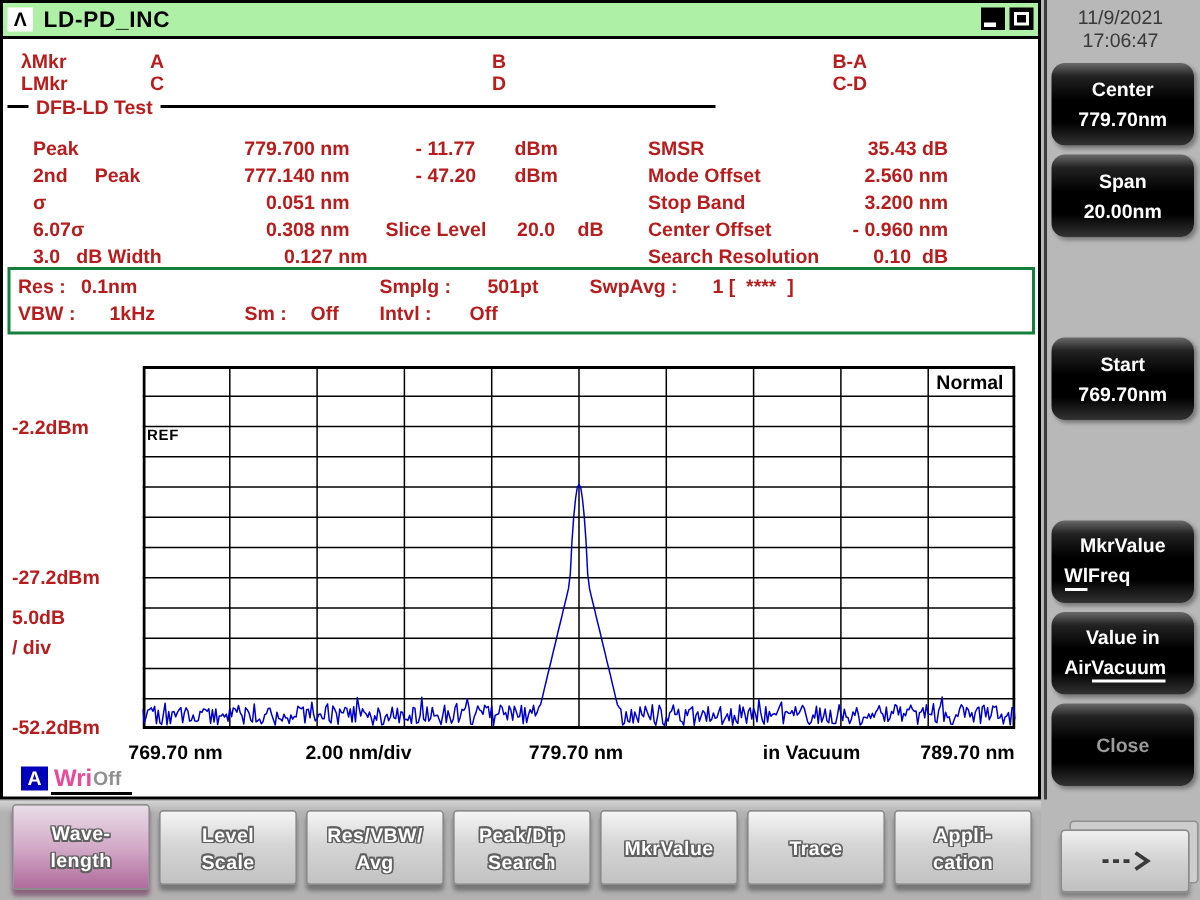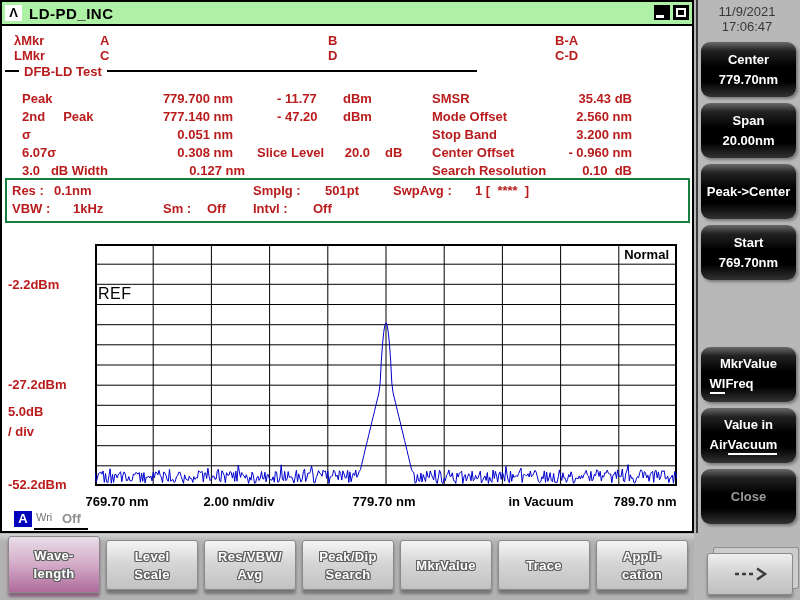--- a/index.html
+++ b/index.html
@@ -13,24 +13,24 @@
   .logo{position:absolute;left:3px;top:3px;width:17px;height:16px;background:#fff;color:#000;font-weight:bold;font-size:13px;line-height:16px;text-align:center}
   .wtitle{position:absolute;left:27px;top:3px;font-weight:bold;font-size:15px;letter-spacing:.5px;white-space:pre}
   .winbtn{position:absolute;top:3px;width:16px;height:15px;background:#000;cursor:pointer}
   .winbtn.min{left:652px}
   .winbtn.min::after{content:"";position:absolute;left:2px;bottom:2px;width:8px;height:3px;background:#fff}
   .winbtn.max{left:671px}
   .winbtn.max::after{content:"";position:absolute;left:3px;top:3px;right:3px;bottom:3px;border:2px solid #fff}
   .sep-line{height:2px;background:#000}
   
   .chartbox{position:absolute;left:93px;top:242px;width:582px;height:242px}
-  .ref-lbl{position:absolute;left:3px;top:41px;font-size:16px;font-weight:normal;letter-spacing:.5px}
+  .ref-lbl{position:absolute;left:3px;top:41px;font-size:10px;font-weight:bold;letter-spacing:.5px}
   .mode-lbl{position:absolute;right:8px;top:3px;font-weight:bold;font-size:13px}
   .badge-a{position:absolute;left:12px;top:509px;width:18px;height:16px;background:#0000bb;color:#fff;font-weight:bold;font-size:13px;text-align:center;line-height:16px}
-  .wri{position:absolute;left:34px;top:509px;font-weight:normal;font-size:11px;color:#737373}
+  .wri{position:absolute;left:34px;top:509px;font-weight:bold;font-size:16px;color:#ec4899}
   .off{position:absolute;left:60px;top:509px;font-weight:bold;font-size:13px;color:#8f8f8f}
   .status-underline{position:absolute;left:32px;top:526px;width:54px;height:2px;background:#000}
   .xlab{position:absolute;top:492px;transform:translateX(-50%);font-weight:bold;font-size:13px;white-space:pre}
   
   .sidebar{position:absolute;left:694px;top:0;width:106px;height:600px;background:#b8b8b8}
   .edge{position:absolute;left:2px;top:0;width:2px;height:533px;background:#3c3c3c}
   .clock{position:absolute;top:4px;left:0;width:106px;text-align:center;font-size:13px;color:#383838;line-height:15px}
   .skey{position:absolute;left:7px;width:95px;height:55px;border:none;border-radius:9px;
         background:linear-gradient(180deg,#6a6a6a 0%,#222 16%,#000 45%,#000 72%,#333 100%);
         color:#fff;display:flex;flex-direction:column;align-items:center;justify-content:center;gap:5px;
@@ -199,24 +199,20 @@
     </div>
 
     <button class="skey" style="top:42px">
       <span class="skt">Center</span>
       <span class="skv">779.70nm</span>
     </button>
     <button class="skey" style="top:103px">
       <span class="skt">Span</span>
       <span class="skv">20.00nm</span>
     </button>
-    <button class="skey" style="top:164px">
-      <span class="skt">Peak-&gt;Center</span>
-
-    </button>
     <button class="skey" style="top:225px">
       <span class="skt">Start</span>
       <span class="skv">769.70nm</span>
     </button>
     <button class="skey" style="top:347px">
       <span class="skt">MkrValue</span>
       <span class="opts">
         <span class="opt-sel">Wl</span>
         <span>Freq</span>
       </span>

